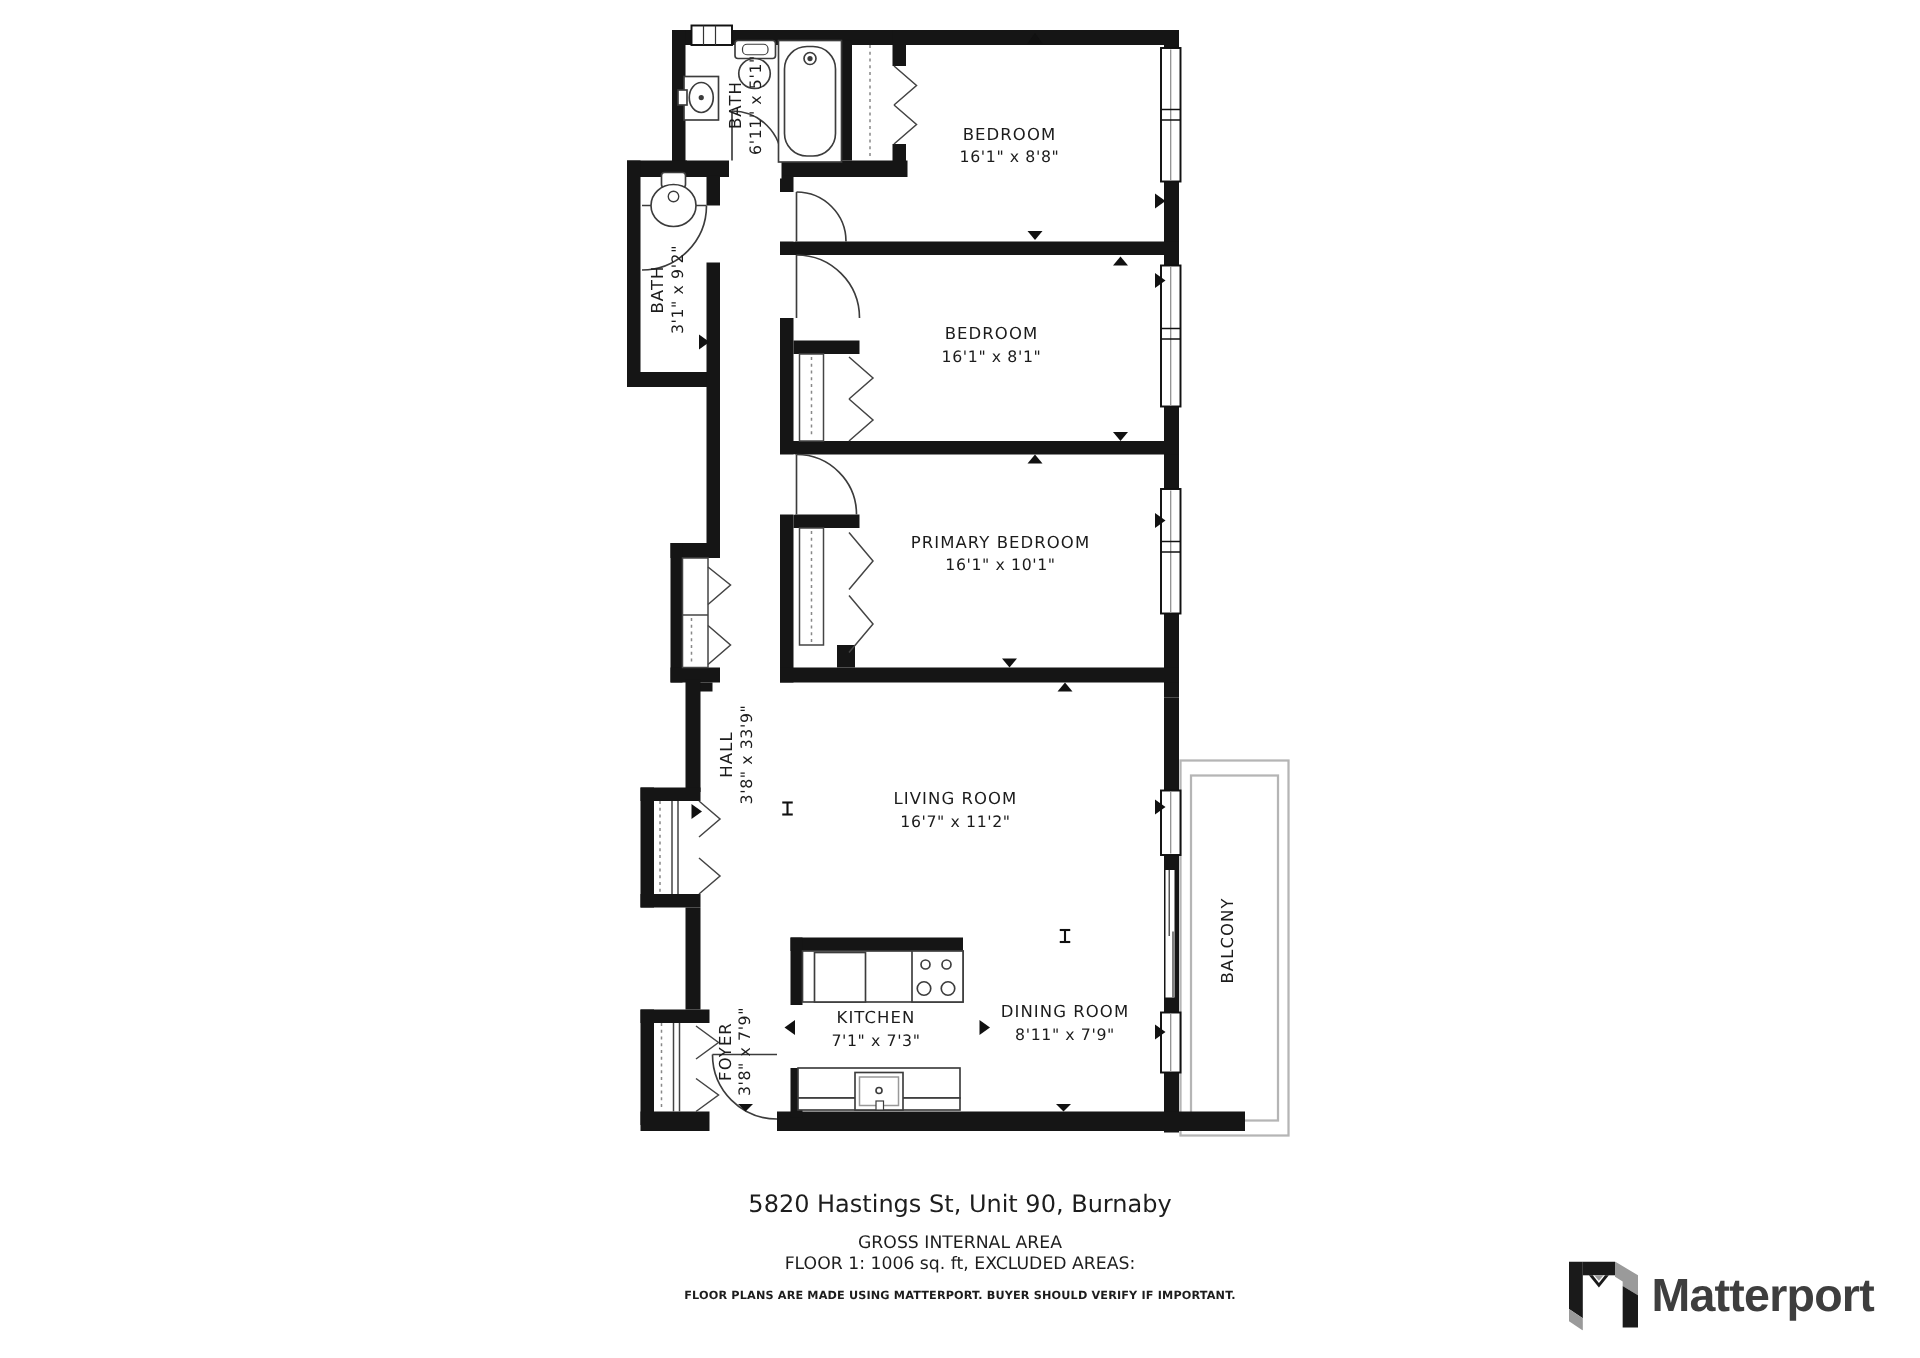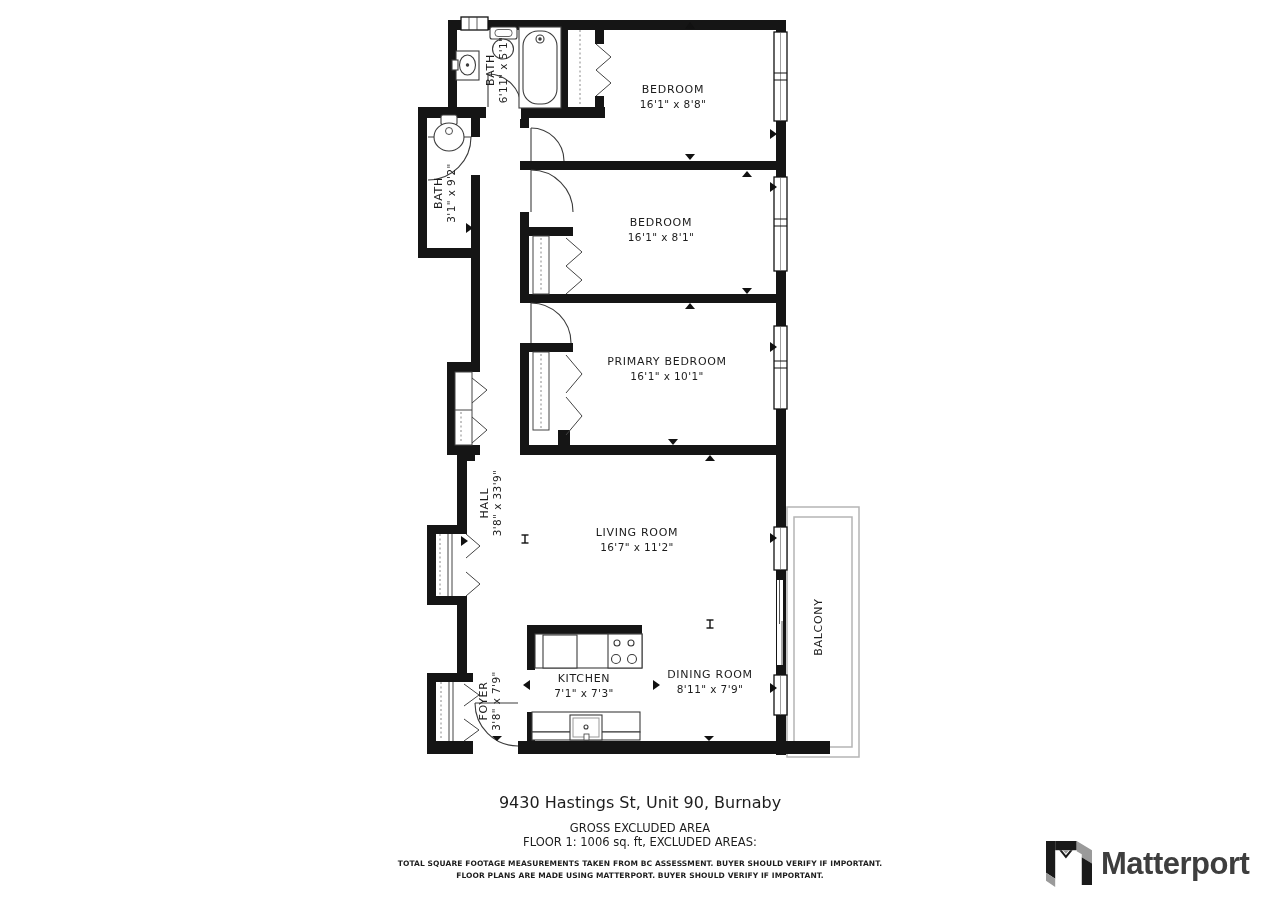--- a/index.html
+++ b/index.html
@@ -292,27 +292,26 @@
       <text class="room-name" x="491" y="697">FOYER</text>
       <text class="room-dims" x="491" y="710">3'8" x 7'9"</text>
     </g>
     <g transform="rotate(-90 818 627)">
       <text class="room-name" x="818" y="631">BALCONY</text>
     </g>
   </g>
 </svg>
 
 <div class="footer">
-  <div class="address">9430 Hastings St, Unit 90, Burnaby</div>
+  <div class="address">5820 Hastings St, Unit 90, Burnaby</div>
   <div class="summary">
-    <div>GROSS EXCLUDED AREA</div>
+    <div>GROSS INTERNAL AREA</div>
     <div>FLOOR 1: 1006 sq. ft, EXCLUDED AREAS:</div>
   </div>
   <div class="disclaimer">
-    <div>TOTAL SQUARE FOOTAGE MEASUREMENTS TAKEN FROM BC ASSESSMENT. BUYER SHOULD VERIFY IF IMPORTANT.</div>
     <div>FLOOR PLANS ARE MADE USING MATTERPORT. BUYER SHOULD VERIFY IF IMPORTANT.</div>
   </div>
 </div>
 
 <div class="brand">
   <svg width="46" height="46" viewBox="0 0 45 45">
     <polygon fill="#1a1a1a" points="0,0 9,0 9,37 0,31"></polygon>
     <polygon fill="#9a9a9a" points="0,31 9,37 9,45 0,39"></polygon>
     <rect fill="#1a1a1a" x="9" y="0" width="21" height="9"></rect>
     <polygon fill="#1a1a1a" points="13,9 26,9 19.5,17"></polygon>

